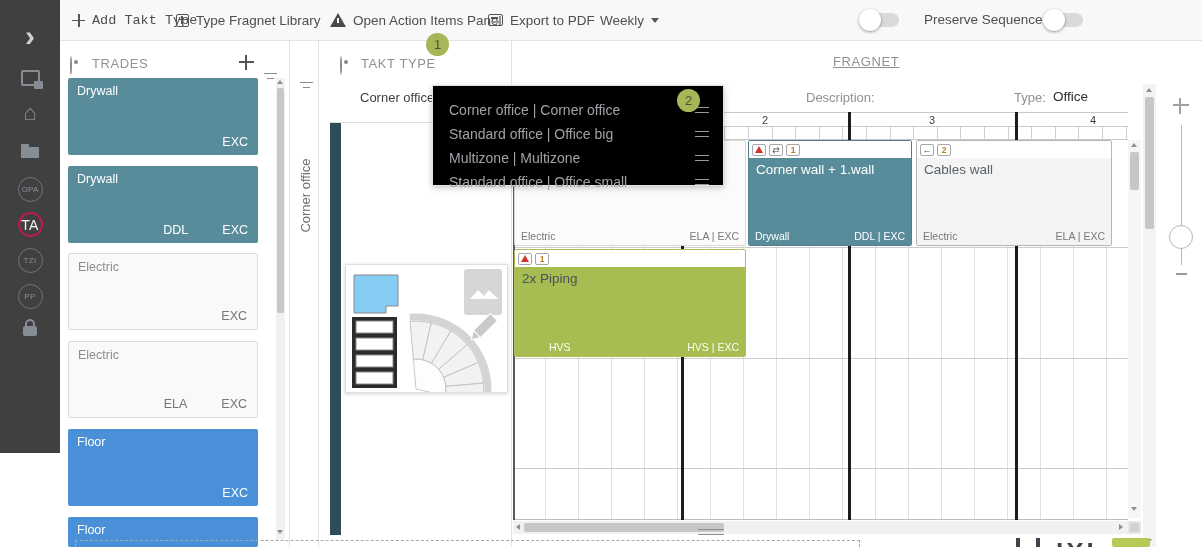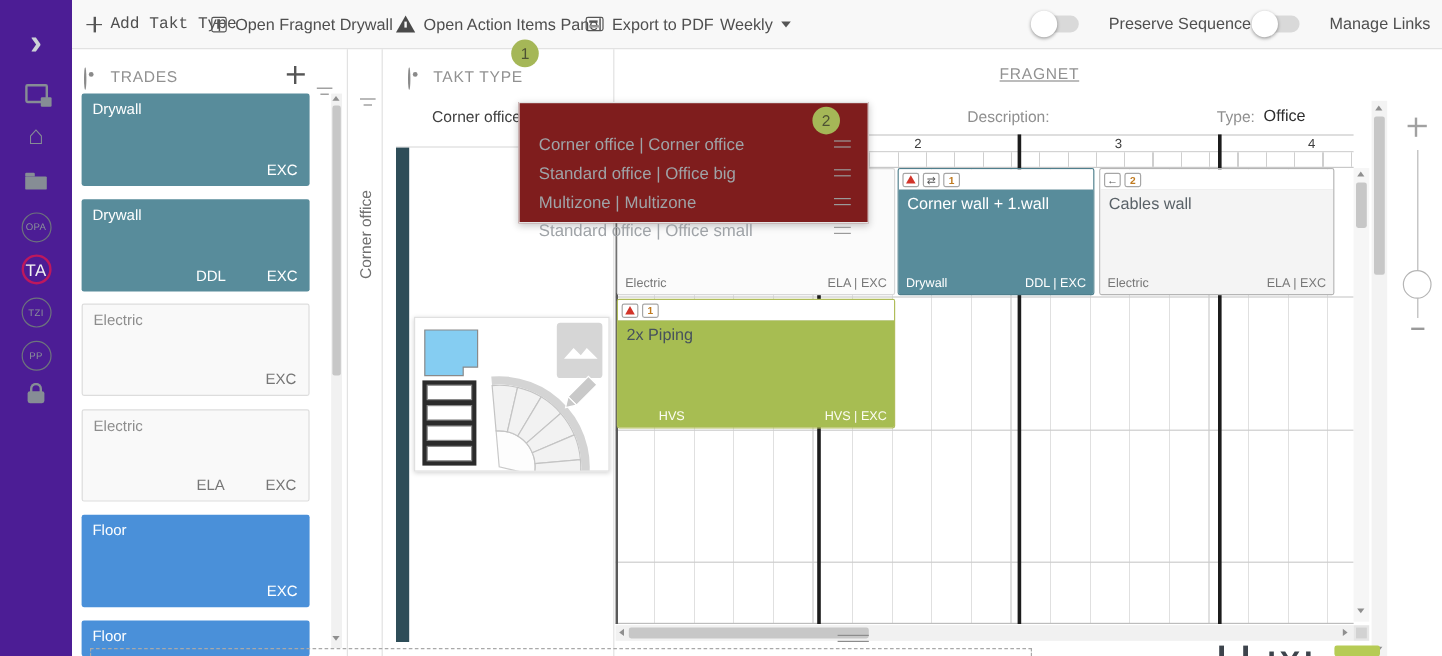--- a/index.html
+++ b/index.html
@@ -1,20 +1,20 @@
 <!DOCTYPE html>
 <html><head>
 <meta charset="utf-8">
 <style>
   html,body{margin:0;padding:0;}
   body{width:1202px;height:547px;position:relative;overflow:hidden;background:#fff;
        font-family:"Liberation Sans",sans-serif;color:#4f4f4f;}
   .abs{position:absolute;}
   
-  .sidebar{left:0;top:0;width:60px;height:547px;background:#4c1d95;}
+  .sidebar{left:0;top:0;width:60px;height:453px;background:#404040;}
   .sbi{position:absolute;left:0;width:60px;display:flex;justify-content:center;align-items:center;}
   .ic-chev::before{content:"\203A";font-size:30px;font-weight:700;color:#ccd1d6;line-height:20px;}
   .ic-copy{width:15px;height:12px;border:2px solid #868d95;border-radius:2px;position:relative;}
   .ic-copy::after{content:"";position:absolute;right:-5px;bottom:-5px;width:9px;height:8px;background:#868d95;border-radius:1px;}
   .ic-home::before{content:"\2302";font-size:22px;color:#868d95;line-height:16px;}
   .ic-folder{width:18px;height:11px;background:#868d95;border-radius:1px;position:relative;margin-top:4px;}
   .ic-folder::before{content:"";position:absolute;top:-3px;left:0;width:8px;height:3px;background:#868d95;border-radius:1px 1px 0 0;}
   .ic-circle{width:25px;height:25px;border:1.5px solid #6d747c;border-radius:50%;display:flex;align-items:center;justify-content:center;font-size:8px;color:#8a9199;letter-spacing:.3px;box-sizing:border-box;}
   .ic-circle.active{border:2px solid #be185d;color:#f2f2f2;font-size:14px;}
   .ic-lock{width:14px;height:10px;background:#868d95;border-radius:2px;position:relative;margin-top:8px;}
@@ -80,22 +80,22 @@
   .fcard{position:absolute;border-radius:2px;box-sizing:border-box;overflow:hidden;}
   .fcard-head{height:17px;background:#fff;border-bottom:1px solid #cfcfcf;display:flex;align-items:center;padding-left:3px;gap:3px;}
   .mini{display:inline-flex;align-items:center;justify-content:center;width:14px;height:12px;border:1px solid #a6a6a6;border-radius:2px;background:#fff;box-sizing:border-box;}
   .mini .rtri{width:0;height:0;border-left:4px solid transparent;border-right:4px solid transparent;border-bottom:7px solid #d2342a;}
   .mini.gly{font-size:9px;color:#555;}
   .mini .seq{font-size:8.5px;font-weight:700;color:#c07a1f;}
   .fcard-body{position:absolute;left:0;right:0;bottom:0;}
   .fcard-title{position:absolute;left:7px;top:4px;font-size:13.5px;}
   .fcard-foot{position:absolute;left:6px;right:6px;bottom:3px;display:flex;justify-content:space-between;font-size:10.5px;}
   
-  .dropdown{left:432px;top:85px;width:292px;height:101px;background:#7f1d1d;border:1px solid #e3e3e3;
-     box-shadow:0 2px 6px rgba(0,0,0,.22);z-index:50;box-sizing:border-box;padding-top:22px;}
+  .dropdown{left:432px;top:85px;width:292px;height:101px;background:#000000;border:1px solid #e3e3e3;
+     box-shadow:0 2px 6px rgba(0,0,0,.22);z-index:50;box-sizing:border-box;padding-top:12px;}
   .dd-item{position:relative;height:24px;line-height:24px;padding-left:16px;font-size:14px;color:#9fa3a7;}
   .eq{position:absolute;right:14px;top:9px;width:14px;height:6px;border-top:1.6px solid #9a9a9a;border-bottom:1.6px solid #9a9a9a;box-sizing:border-box;}
   .badge{position:absolute;width:23px;height:23px;border-radius:50%;background:#a5b757;color:#4e5233;
      display:flex;align-items:center;justify-content:center;font-size:13px;z-index:60;}
   
   .zoombar-line{position:absolute;width:1px;background:#b9b9b9;}
   .zoom-knob{position:absolute;width:24px;height:24px;border:1px solid #b5b5b5;border-radius:50%;background:#fff;box-sizing:border-box;}
   .grip{position:absolute;width:26px;height:6px;border-top:1.6px solid #8c8c8c;border-bottom:1.6px solid #8c8c8c;box-sizing:border-box;z-index:5;}
   .dashed-zone{position:absolute;left:75px;top:540px;width:783px;height:10px;border:1px dashed #a9a9a9;border-bottom:none;}
   .logo-clip{position:absolute;overflow:hidden;height:10px;font-weight:700;font-size:26px;color:#3d444c;letter-spacing:3px;}
@@ -135,42 +135,41 @@
     </div>
 </div>
 
 <div class="abs toolbar">
   <div class="tbtn" style="left:12px;font-family:Liberation Mono, monospace;">
     <span class="plus"></span>
     <span>Add Takt Type</span>
   </div>
   <div class="tbtn" style="left:116px;">
     <span class="libx"></span>
-    <span>Open Fragnet Drywall</span>
+    <span>Type Fragnet Library</span>
   </div>
   <div class="tbtn" style="left:270px;">
     <span class="warnico"></span>
     <span>Open Action Items Panel</span>
   </div>
   <div class="tbtn" style="left:428px;">
     <span class="pdfico"></span>
     <span>Export to PDF</span>
   </div>
   <div class="tbtn" style="left:540px;">
     <span>Weekly</span>
     <span class="caret"></span>
   </div>
   <div class="toggle" style="left:802px;top:13px;">
     <span class="knob"></span>
   </div>
   <div class="tlabel" style="left:864px;text-align:center;">Preserve Sequence</div>
   <div class="toggle" style="left:986px;top:13px;">
     <span class="knob"></span>
   </div>
-  <div class="tlabel" style="left:1048px;">Manage Links</div>
 </div>
 
 <div class="abs" style="left:70px;top:57px;"><span class="radio"></span></div>
 <div class="abs ph-title" style="left:92px;top:56px;">TRADES</div>
 <div class="abs plus" style="left:239px;top:55px;width:15px;height:15px;"></div>
 <div class="abs flt" style="left:264px;top:58px;"></div>
 
 <div class="trade-card tc-dark" style="top:78px;background:#588c9b;">
   <div class="tc-title">Drywall</div>
   <div class="tc-tags">

